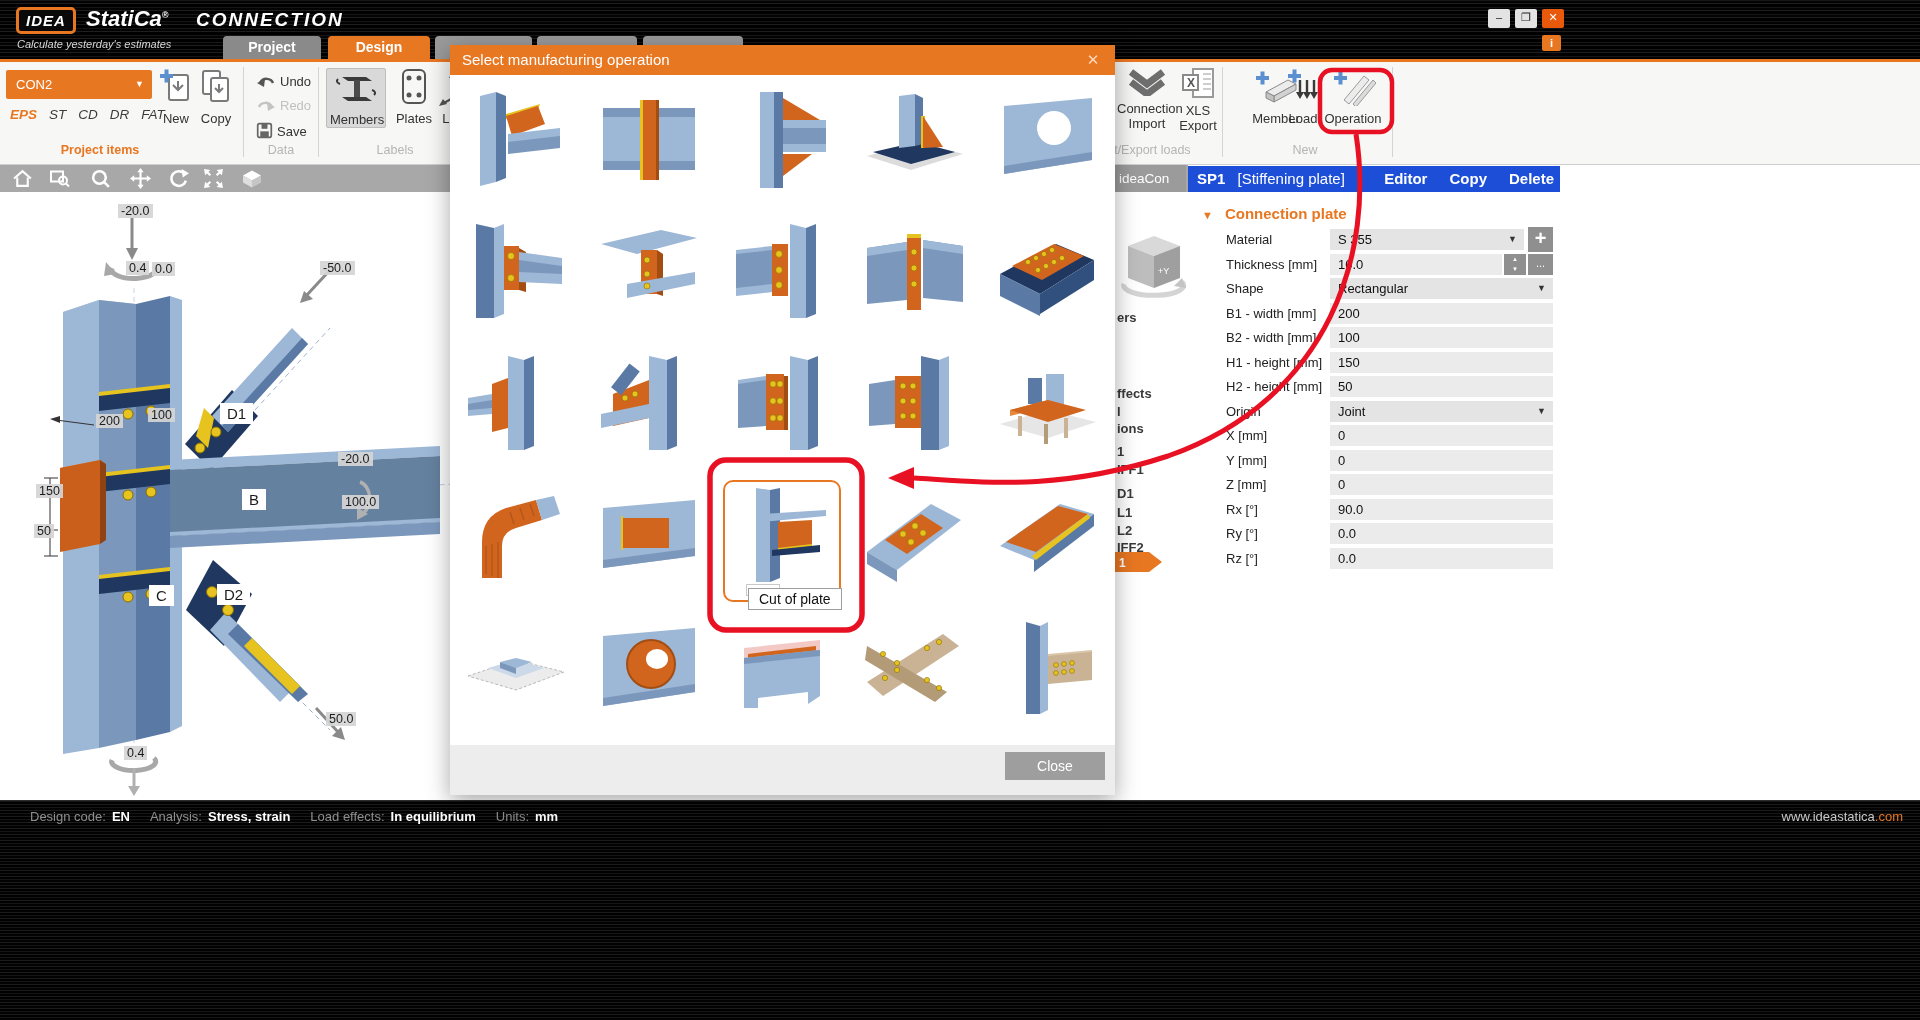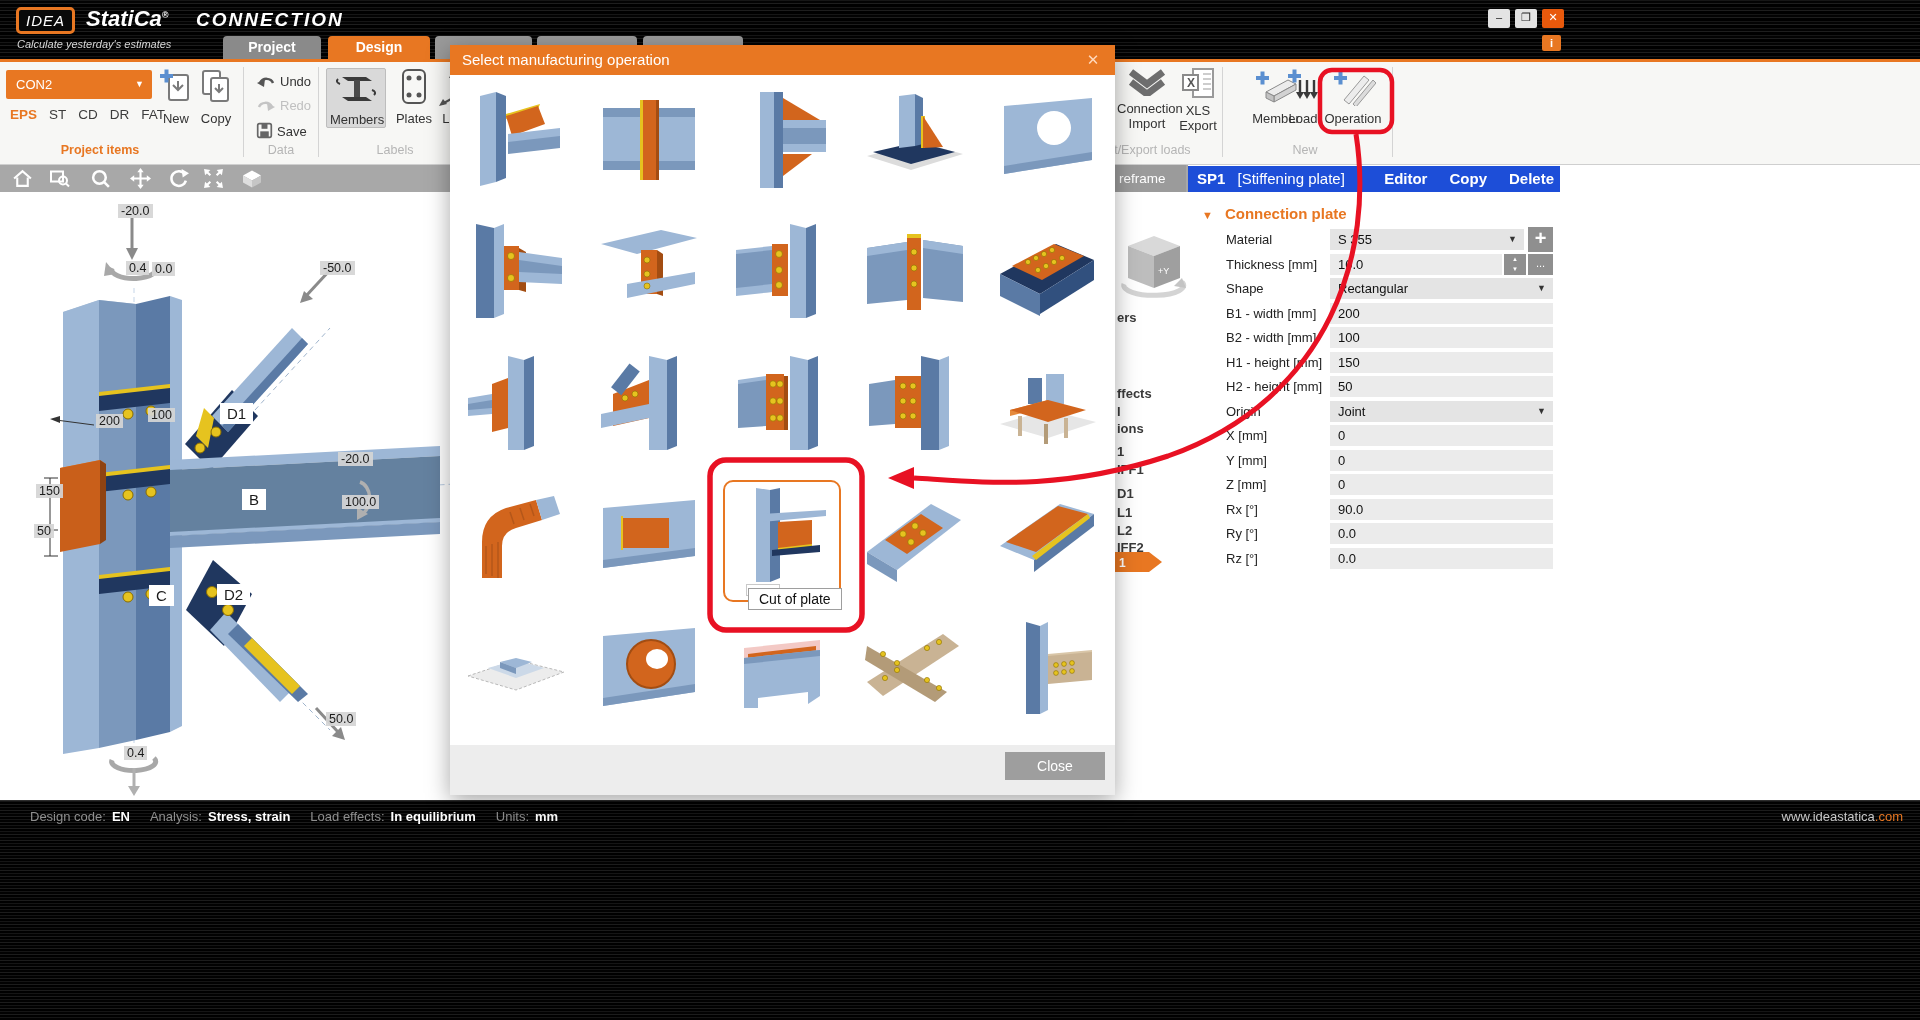--- a/index.html
+++ b/index.html
@@ -6,21 +6,21 @@
   html,body { width:1920px; height:1020px; overflow:hidden; background:#fff;
     font-family:"Liberation Sans", sans-serif; }
 
   
   #titlebar { position:absolute; left:0; top:0; width:1920px; height:59px;
     background:#0a0a0a;
     background-image:repeating-linear-gradient(180deg,#161616 0 1px,#030303 1px 3px,#1e1e1e 3px 4px,#000 4px 7px);
   }
   #logo-box { position:absolute; left:16px; top:7px; height:27px; padding:2px 7px;
     border:3px solid #e87722; border-radius:5px; background:#090909;
-    color:#fff; font-weight:normal; font-style:italic; font-size:15px; line-height:18px; letter-spacing:1px;}
+    color:#fff; font-weight:bold; font-style:italic; font-size:15px; line-height:18px; letter-spacing:1px;}
   #brand-statica { position:absolute; left:86px; top:6px; color:#fff; font-size:22px;
     font-weight:bold; font-style:italic; }
   #brand-reg { font-size:9px; vertical-align:super; }
   #brand-product { position:absolute; left:196px; top:9px; color:#fff; font-size:19px;
     font-weight:bold; font-style:italic; letter-spacing:2px; }
   #tagline { position:absolute; left:17px; top:38px; color:#d8d8d8; font-size:11px; font-style:italic; }
   #win-title { position:absolute; left:560px; top:11px; width:560px; text-align:center;
     color:#ececec; font-size:14.5px; }
   .winbtn { position:absolute; top:9px; width:22px; height:19px; border-radius:2px;
     font-size:11px; color:#222; text-align:center; line-height:17px; cursor:pointer; }
@@ -43,21 +43,21 @@
   #ribbon { position:absolute; left:0; top:62px; width:1920px; height:103px; background:#f7f7f5;
     border-bottom:1px solid #cfcfcf; }
   .rsep { position:absolute; top:5px; height:90px; width:1px; background:#d4d4d4; }
   .grouplabel { position:absolute; top:81px; font-size:12.5px; color:#b5b5b5; text-align:center; }
   .grouplabel.orange { color:#e87722; font-weight:bold; }
   #con-select { position:absolute; left:6px; top:8px; width:146px; height:29px; background:#e87722;
     color:#fff; font-size:13px; line-height:29px; padding-left:10px; border-radius:2px; cursor:pointer;}
   #con-select .dd { float:right; margin-right:8px; font-size:9px; }
   #modes { position:absolute; left:10px; top:45px; width:150px; display:flex; gap:12px;
     font-size:13.5px; color:#3c3c3c; }
-  #modes span { cursor:pointer; }
+  #modes span { cursor:pointer;font-style:italic; }
   #modes .active { color:#e87722; font-weight:bold; }
   .ribtn { position:absolute; top:6px; text-align:center; font-size:13px; color:#333; cursor:pointer; }
   .ribtn .ic { display:block; margin:0 auto 2px auto; }
   .smallbtn { position:absolute; font-size:13px; color:#333; cursor:pointer; white-space:nowrap;}
   .smallbtn svg { vertical-align:-3px; margin-right:4px;}
   .smallbtn.disabled { color:#c0c0c0; }
   #btn-members { background:#d9d9d9; border:1px solid #bdbdbd; padding:2px 3px 0 3px; border-radius:2px;}
   .twoline { line-height:15px; }
 
   
@@ -336,21 +336,21 @@
         <polygon points="19,1 13,2 18,7" fill="#fff"></polygon>
         <polygon points="1,19 2,13 7,18" fill="#fff"></polygon>
         <polygon points="19,19 13,18 18,13" fill="#fff"></polygon>
       </svg></span>
   <span class="vic" style="left:240px;"><svg width="24" height="21" viewBox="0 0 24 20">
         <polygon points="3,7 12,2 21,7 12,12" fill="#fff"></polygon>
         <polygon points="3,7 12,12 12,19 3,14" fill="#dedede"></polygon>
         <polygon points="21,7 12,12 12,19 21,14" fill="#c6c6c6"></polygon>
       </svg></span>
 </div>
-<div id="wireframe-frag">reframe</div>
+<div id="wireframe-frag">ideaCon</div>
 
 <div id="viewport">
   <svg width="470" height="610" viewBox="0 0 470 610">
 
     <path d="M134,96 V560" stroke="#c5d5e8" stroke-width="1" stroke-dasharray="5,4"></path>
     <path d="M170,308 L455,292" stroke="#b8cbe2" stroke-width="1" stroke-dasharray="5,4"></path>
     <path d="M255,218 L330,136" stroke="#9fb4cc" stroke-width="1" stroke-dasharray="5,4"></path>
     <path d="M290,498 L330,538" stroke="#9fb4cc" stroke-width="1" stroke-dasharray="5,4"></path>
 
     <polygon points="63,120 99,108 136,112 99,124" fill="#b9c8dc"></polygon>

